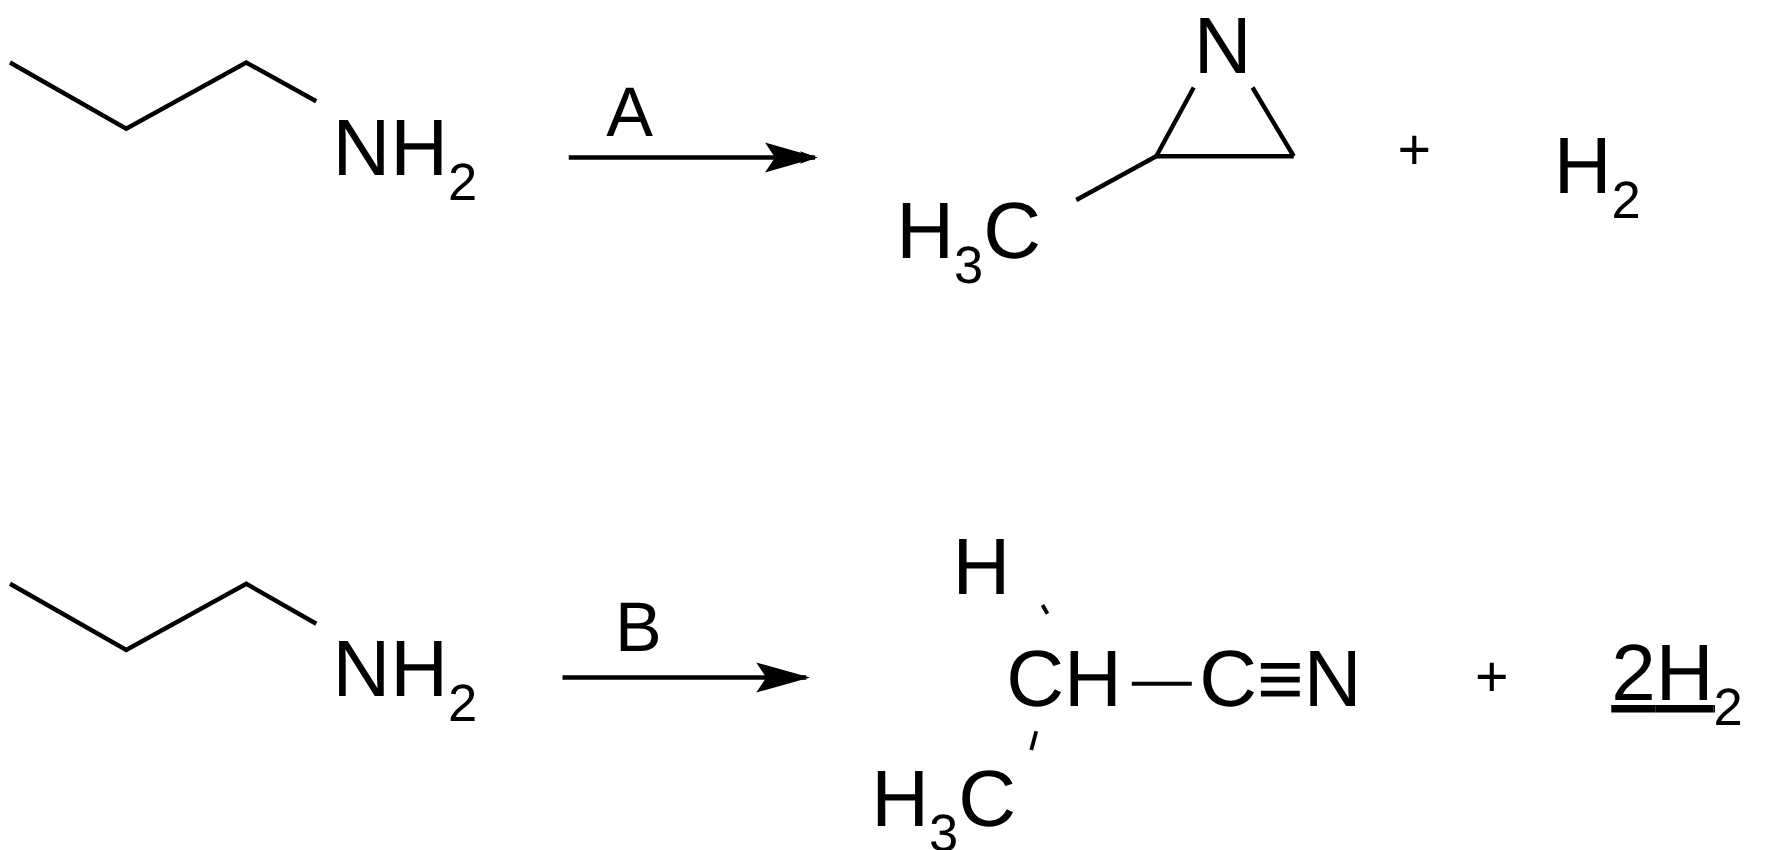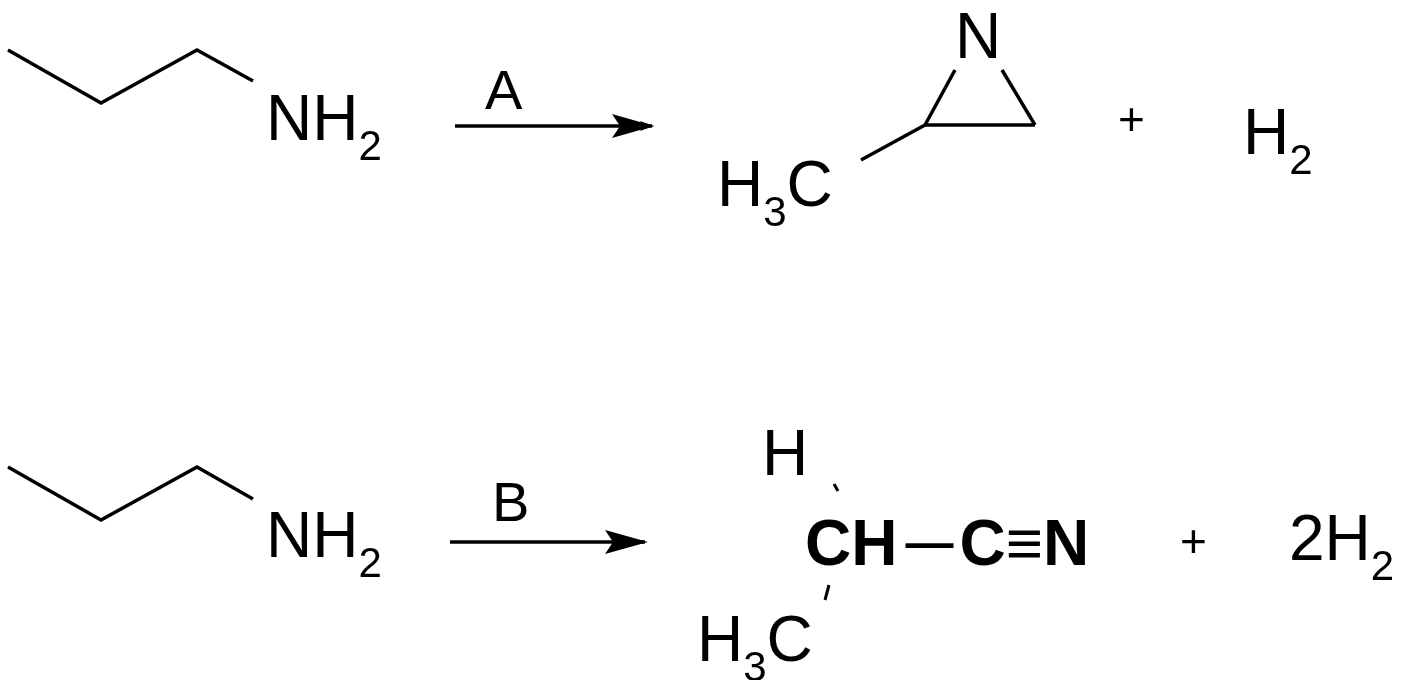--- a/index.html
+++ b/index.html
@@ -69,25 +69,25 @@
 </div>
 
 <div class="lbl big" style="left:266px; top:503px;">
   <span>NH</span><span class="sub">2</span>
 </div>
 
 <div class="lbl reagent" style="left:492px; top:474px;">B</div>
 
 <div class="lbl big" style="left:762px; top:421px;">H</div>
 
-<div class="lbl big" style="left:805px; top:511px;font-weight:bold;">
+<div class="lbl big" style="left:805px; top:511px;">
   <span>CH</span><span style="display:inline-block; width:8px;"></span><span style="font-size:48px; position:relative; top:-6px;">—</span><span style="display:inline-block; width:6px;"></span><span>C≡N</span>
 </div>
 
 <div class="lbl big" style="left:697px; top:607px;">
   <span>H</span><span class="sub">3</span><span>C</span>
 </div>
 
 <div class="lbl plus" style="left:1180px; top:518px;">+</div>
 
-<div class="lbl big" style="left:1289px; top:506px;">
+<div class="lbl big" style="left:1289px; top:506px;text-decoration:underline;">
   <span>2</span><span>H</span><span class="sub">2</span>
 </div>
 
 </body></html>

